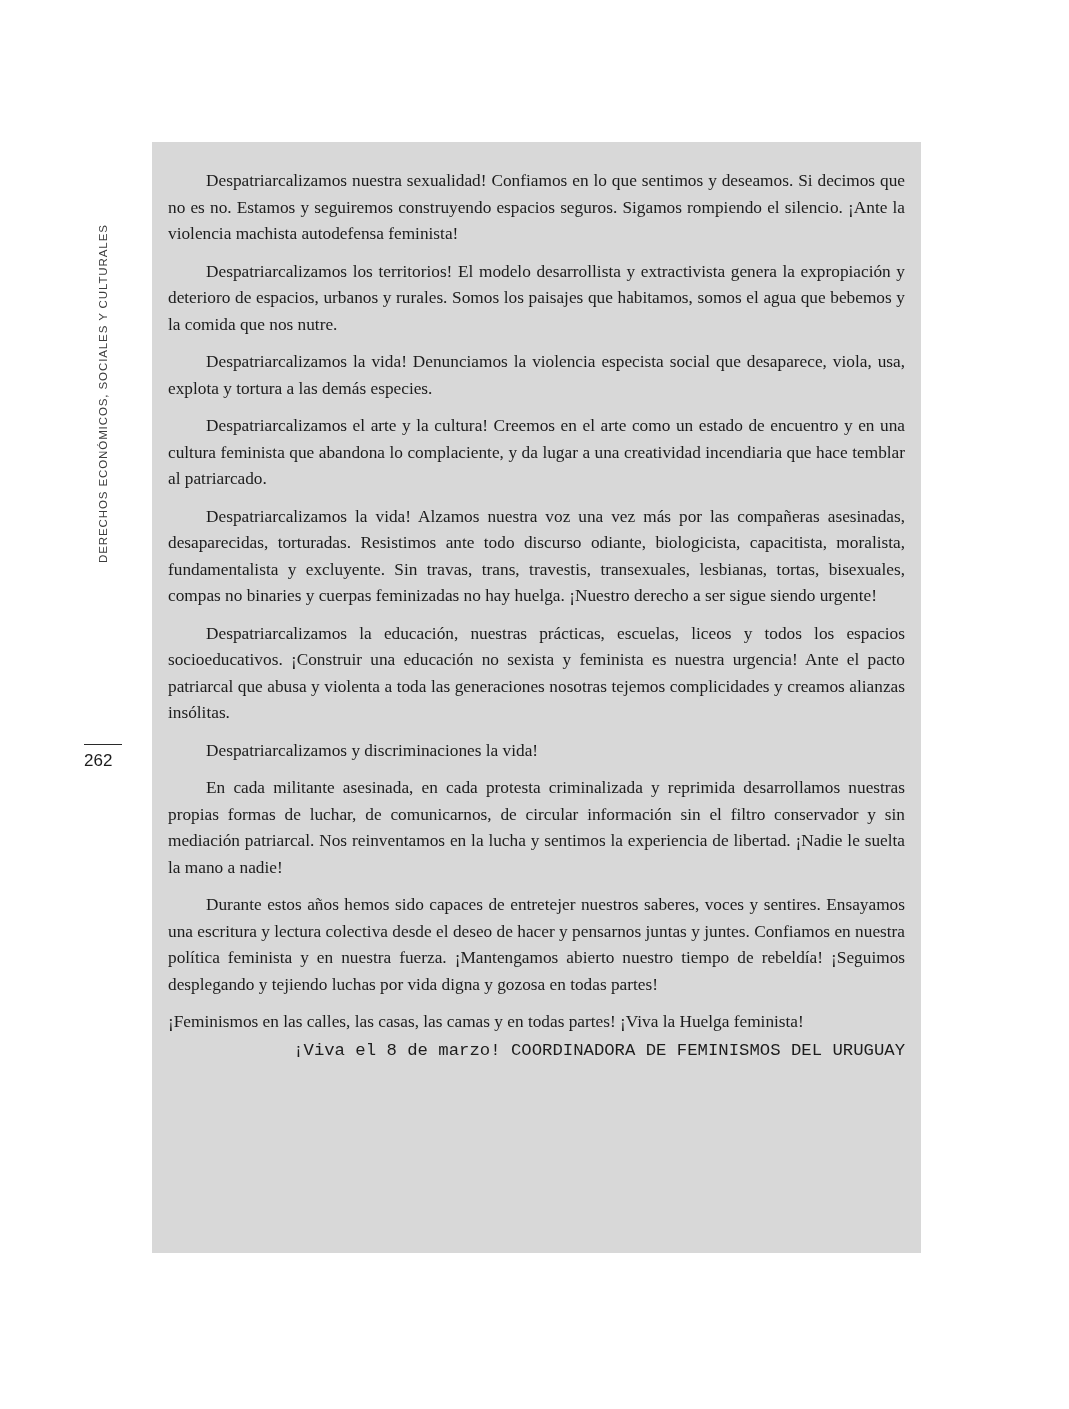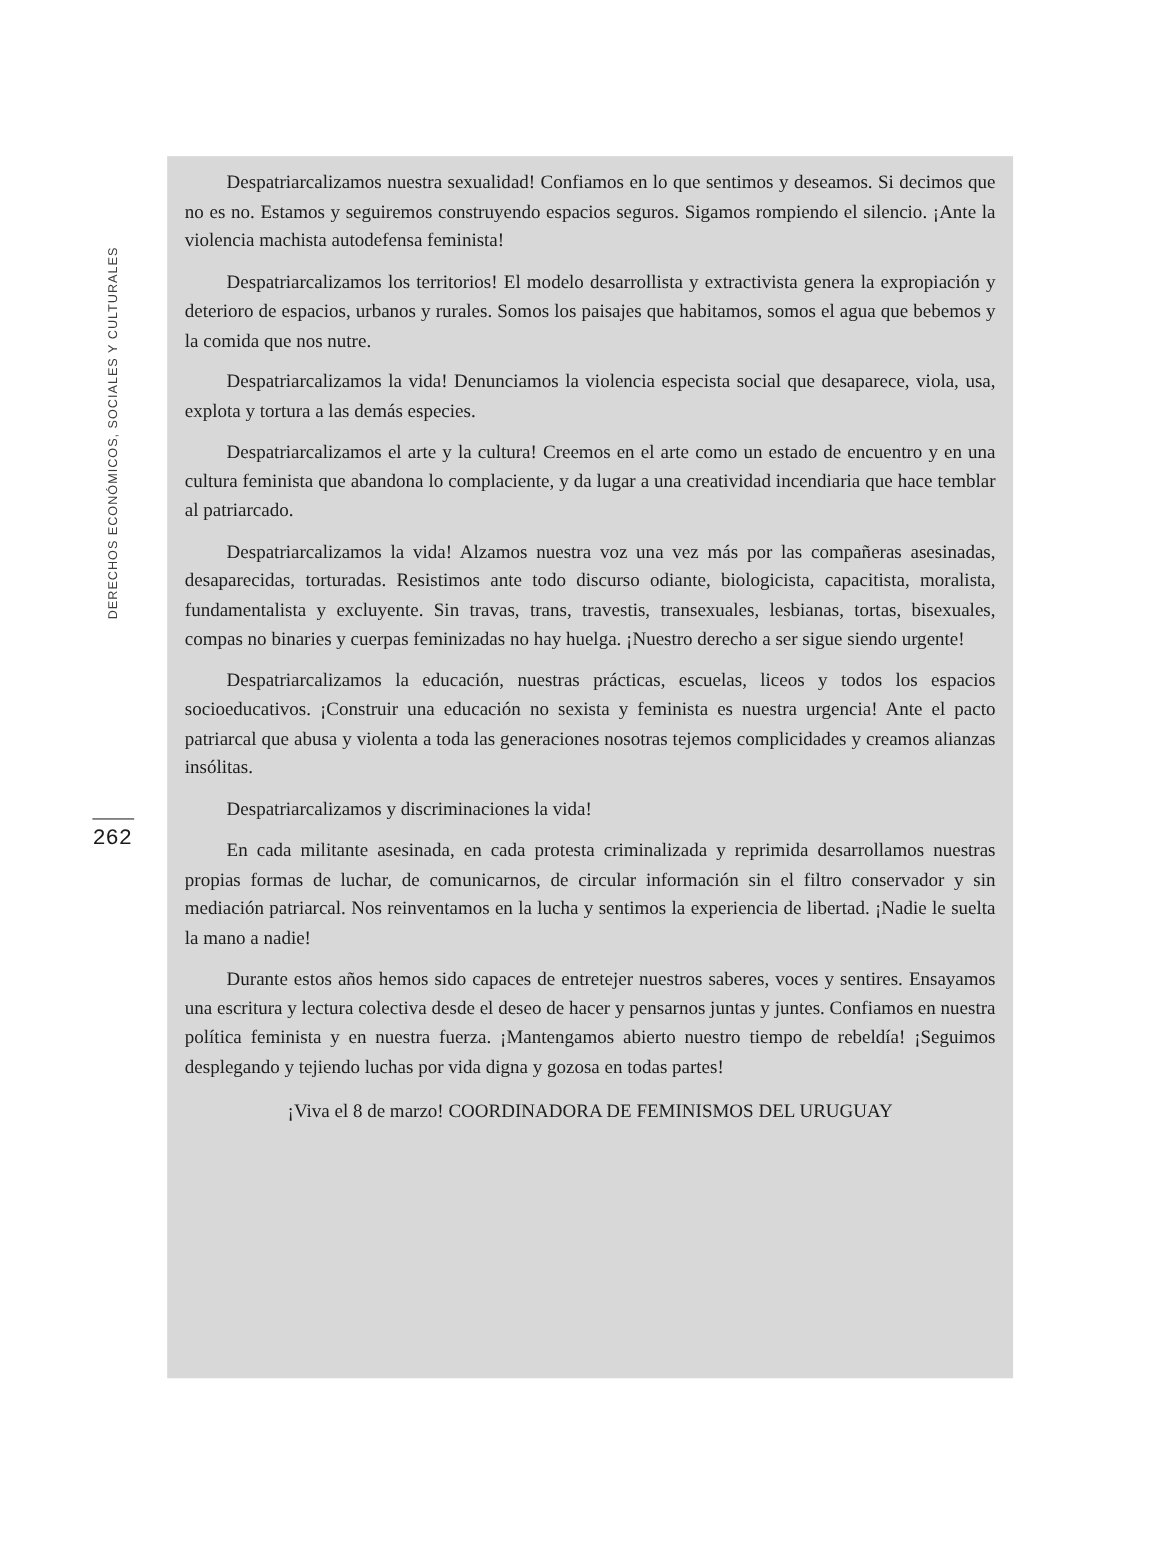--- a/index.html
+++ b/index.html
@@ -14,21 +14,21 @@
   }
 
   
   .content-box {
     position: absolute;
     left: 152px;
     top: 142px;
     width: 769px;
     height: 1111px;
     background: #d8d8d8;
-    padding: 11px 16px 20px 16px;
+    padding: 26px 16px 20px 16px;
     overflow: hidden;
   }
   .content-box p {
     margin: 0 0 11px 0;
     font-size: 17.3px;
     line-height: 26.5px;
     color: #1c1c1c;
     text-align: justify;
     text-indent: 38px;
   }
@@ -36,22 +36,23 @@
     text-indent: 0;
     margin-bottom: 0;
     margin-top: 4px;
   }
   .closing .closing-line-1 {
     display: block;
     text-align: justify;
   }
   .closing .closing-line-2 {
     display: block;
-    text-align: center;
-    margin-top: 14px;
+    text-align: right;
+    margin-top: 2px;
+    font-family: Liberation Mono, monospace;
   }
 
   
   .sidebar-label {
     position: absolute;
     left: 97px;
     top: 563px;
     transform-origin: 0 0;
     transform: rotate(-90deg);
     font-family: "Liberation Sans", sans-serif;
@@ -68,22 +69,22 @@
     top: 744px;
     width: 40px;
   }
   .page-number-rule {
     width: 38px;
     height: 1px;
     background: #2a2a2a;
     margin-bottom: 6px;
   }
   .page-number {
-    font-family: Liberation Mono, monospace;
-    font-size: 20px;
+    font-family: Liberation Sans, sans-serif;
+    font-size: 17px;
     color: #1c1c1c;
   }
 </style>
 </head>
 <body>
 
 <div class="sidebar-label">DERECHOS ECONÓMICOS, SOCIALES Y CULTURALES</div>
 
 <div class="page-number-block">
   <div class="page-number-rule"></div>
@@ -94,15 +95,16 @@
   <p>Despatriarcalizamos nuestra sexualidad! Confiamos en lo que sentimos y deseamos. Si decimos que no es no. Estamos y seguiremos construyendo espacios seguros. Sigamos rompiendo el silencio. ¡Ante la violencia machista autodefensa feminista!</p>
   <p>Despatriarcalizamos los territorios! El modelo desarrollista y extractivista genera la expropiación y deterioro de espacios, urbanos y rurales. Somos los paisajes que habitamos, somos el agua que bebemos y la comida que nos nutre.</p>
   <p>Despatriarcalizamos la vida! Denunciamos la violencia especista social que desaparece, viola, usa, explota y tortura a las demás especies.</p>
   <p>Despatriarcalizamos el arte y la cultura! Creemos en el arte como un estado de encuentro y en una cultura feminista que abandona lo complaciente, y da lugar a una creatividad incendiaria que hace temblar al patriarcado.</p>
   <p>Despatriarcalizamos la vida! Alzamos nuestra voz una vez más por las compañeras asesinadas, desaparecidas, torturadas. Resistimos ante todo discurso odiante, biologicista, capacitista, moralista, fundamentalista y excluyente. Sin travas, trans, travestis, transexuales, lesbianas, tortas, bisexuales, compas no binaries y cuerpas feminizadas no hay huelga. ¡Nuestro derecho a ser sigue siendo urgente!</p>
   <p>Despatriarcalizamos la educación, nuestras prácticas, escuelas, liceos y todos los espacios socioeducativos. ¡Construir una educación no sexista y feminista es nuestra urgencia! Ante el pacto patriarcal que abusa y violenta a toda las generaciones nosotras tejemos complicidades y creamos alianzas insólitas.</p>
   <p>Despatriarcalizamos y discriminaciones la vida!</p>
   <p>En cada militante asesinada, en cada protesta criminalizada y reprimida desarrollamos nuestras propias formas de luchar, de comunicarnos, de circular información sin el filtro conservador y sin mediación patriarcal. Nos reinventamos en la lucha y sentimos la experiencia de libertad. ¡Nadie le suelta la mano a nadie!</p>
   <p>Durante estos años hemos sido capaces de entretejer nuestros saberes, voces y sentires. Ensayamos una escritura y lectura colectiva desde el deseo de hacer y pensarnos juntas y juntes. Confiamos en nuestra política feminista y en nuestra fuerza. ¡Mantengamos abierto nuestro tiempo de rebeldía! ¡Seguimos desplegando y tejiendo luchas por vida digna y gozosa en todas partes!</p>
   <p class="closing">
+    <span class="closing-line-1">¡Feminismos en las calles, las casas, las camas y en todas partes! ¡Viva la Huelga feminista!</span>
     <span class="closing-line-2">¡Viva el 8 de marzo! COORDINADORA DE FEMINISMOS DEL URUGUAY</span>
   </p>
 </div>
 
 </body></html>

